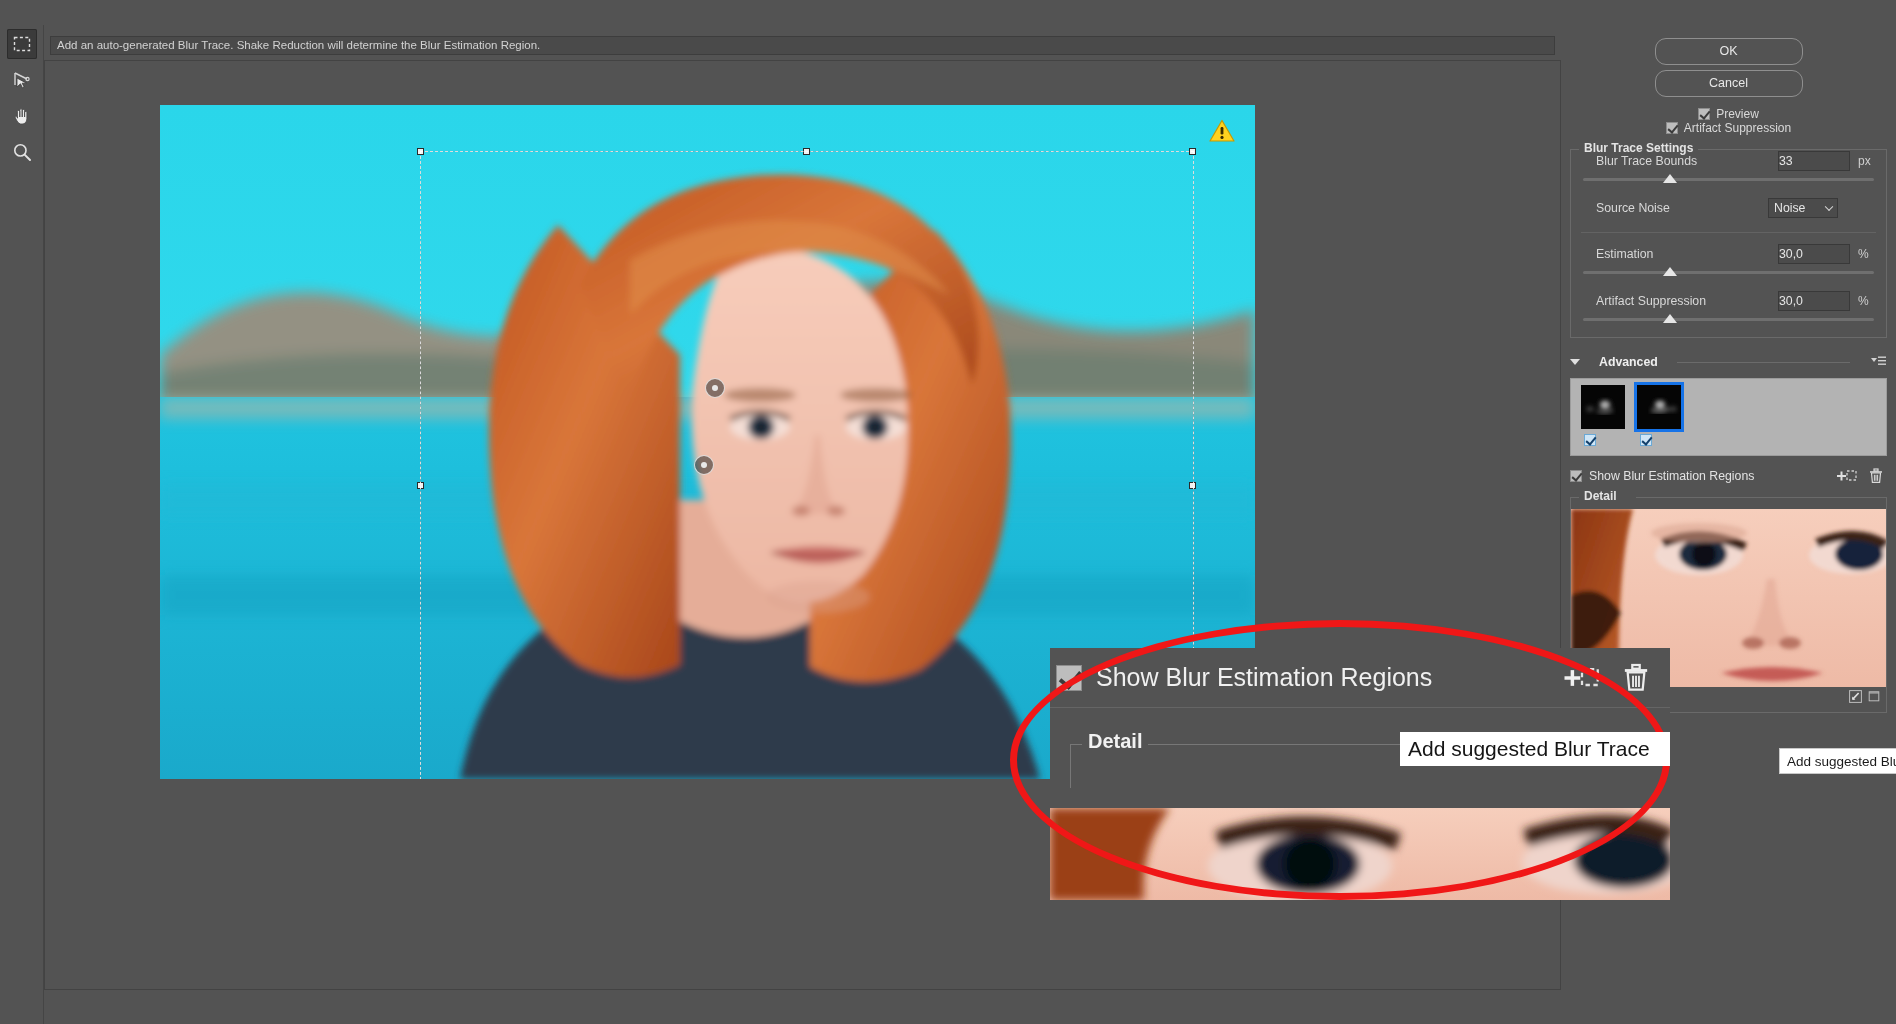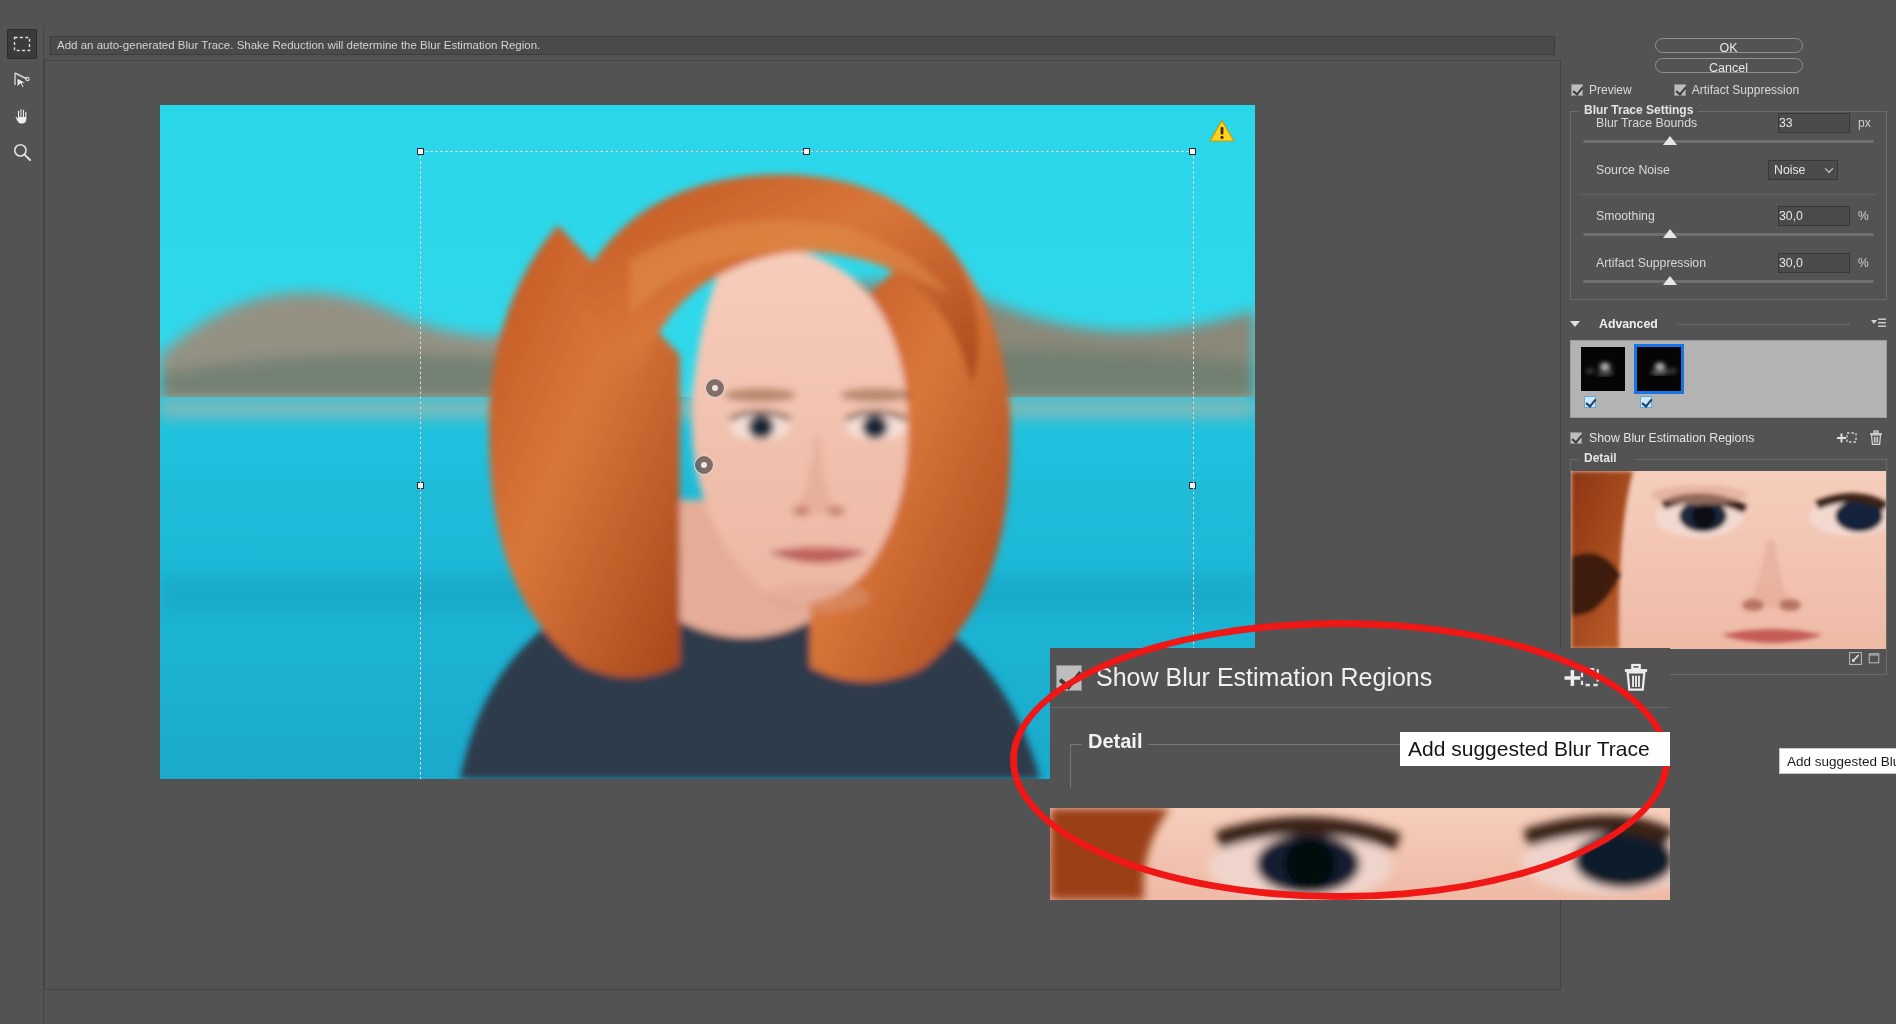--- a/index.html
+++ b/index.html
@@ -147,21 +147,21 @@
   
   #rightPanel {
     position: absolute; left: 1561px; top: 25px;
     width: 335px; height: 999px;
     background: #535353;
     color: #d9d9d9;
     font-size: 12.5px;
   }
   .pbtn {
     display: block;
-    width: 148px; height: 15px;
+    width: 148px; height: 27px;
     margin: 0 auto 5px auto;
     border: 1px solid #8f8f8f;
     border-radius: 11px;
     background: #535353;
     color: #e8e8e8;
     font-size: 12.5px;
     line-height: 19px;
     text-align: center;
     font-family: "Liberation Sans", sans-serif;
   }
@@ -183,20 +183,21 @@
     transform: rotate(40deg);
   }
   .chk.blue { background:#cfe6f7; border-color:#6aa9d6; }
   .chk.blue.checked::after{ border-color:#13406b; }
 
   #prevRow {
     display:flex; align-items:center;
     margin-top: 10px;
     padding: 0 10px;
     font-size: 12px;
+    flex-direction: column;
   }
   #prevRow .sp { width: 42px; }
 
   
   .group {
     position: relative;
     margin: 14px 9px 0 9px;
     border: 1px solid #6a6a6a;
     border-top: none;
     padding: 0 10px 10px 10px;
@@ -603,21 +604,21 @@
         <span class="rlabel">Source Noise</span>
         <span class="selectfield">
           <span>Noise</span>
           <span class="chev"></span>
         </span>
       </div>
 
       <div class="hrule"></div>
 
       <div class="row">
-        <span class="rlabel">Smoothing</span>
+        <span class="rlabel">Estimation</span>
         <span class="numfield">30,0</span>
         <span class="unit">%</span>
       </div>
       <div class="slider">
         <div class="track"></div>
         <div class="thumb" style="left:30%;"></div>
       </div>
 
       <div class="row">
         <span class="rlabel">Artifact Suppression</span>

